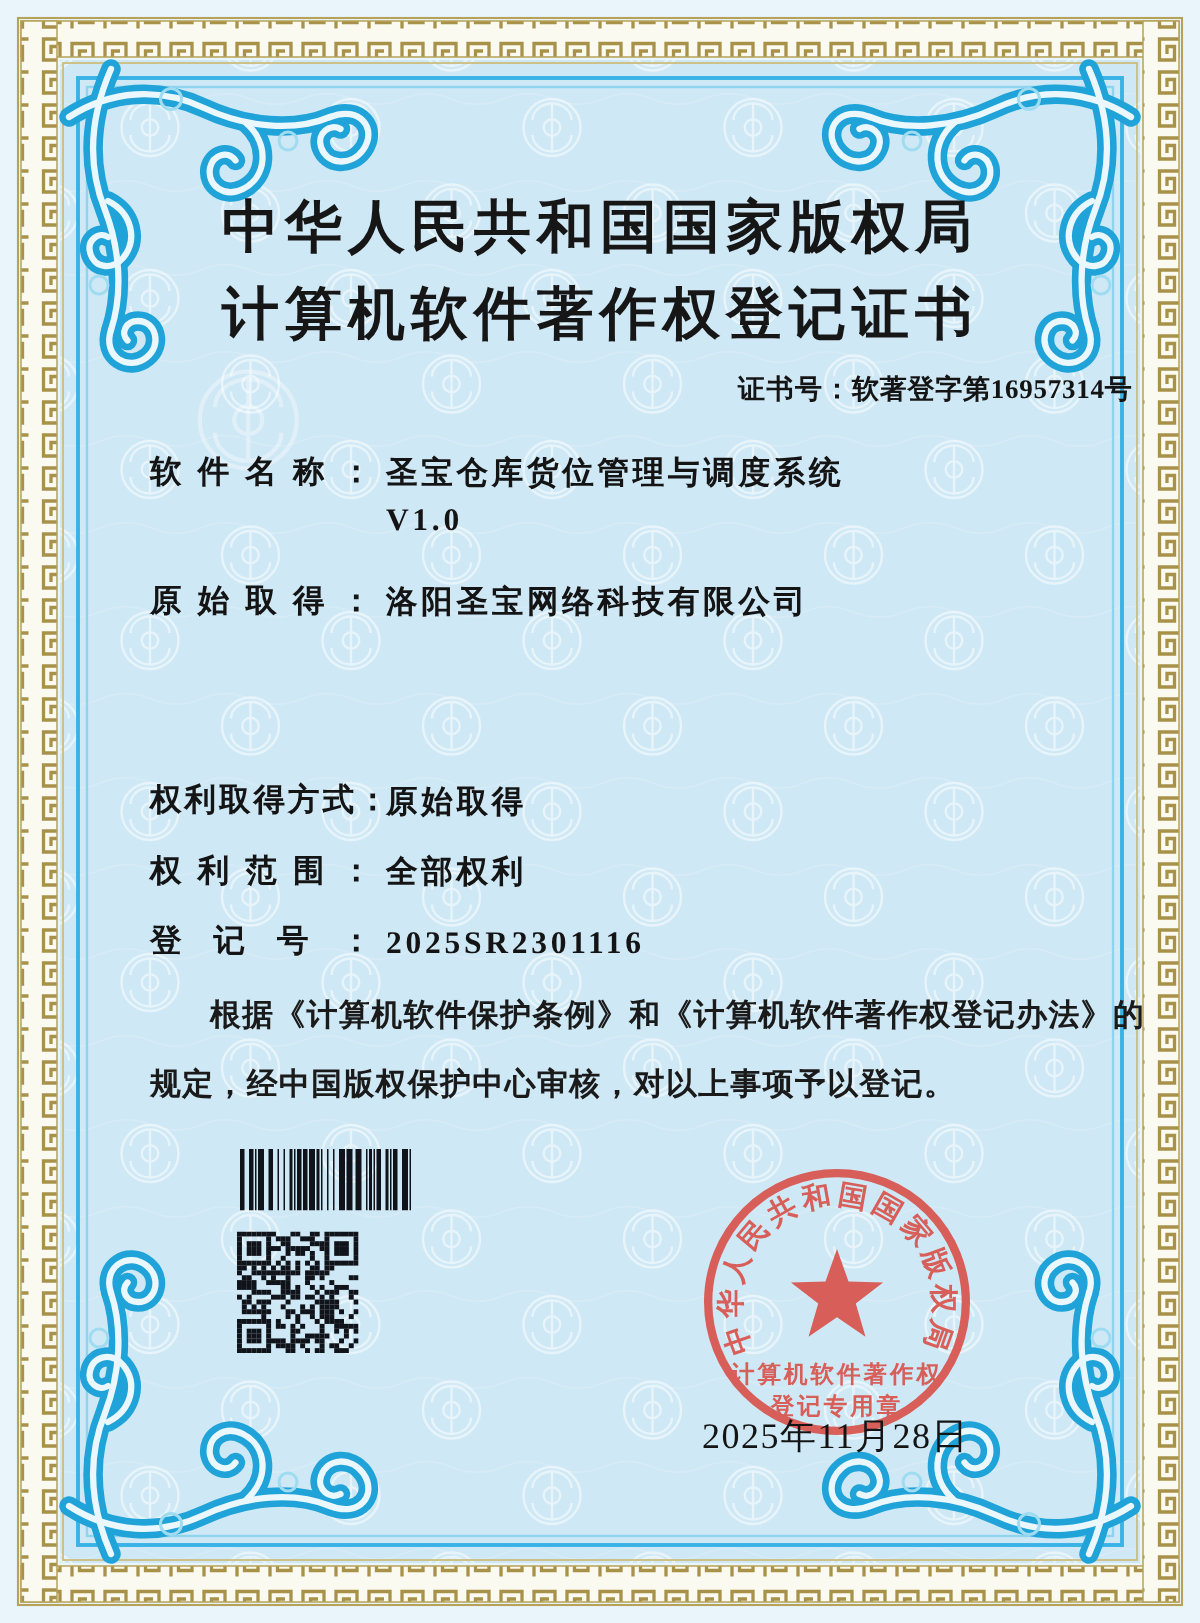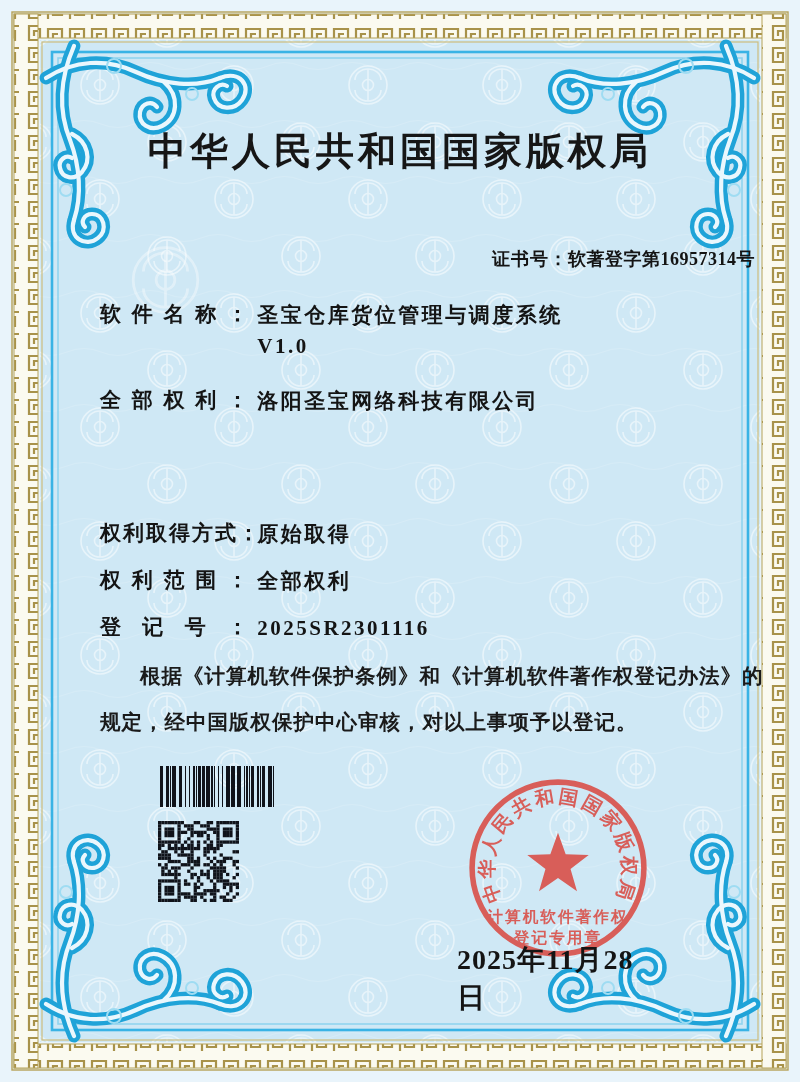--- a/index.html
+++ b/index.html
@@ -39,22 +39,22 @@
   .r-acq{top:519px;}
   .r-scope{top:566px;}
   .r-reg{top:613px;}
   .stmt{
     position:absolute;font-size:20.5px;font-weight:700;
     letter-spacing:1px;white-space:nowrap;color:#1a1a1a;
   }
   .stmt1{left:140px;top:662px;}
   .stmt2{left:100px;top:708px;}
   .date{
-    position:absolute;left:457px;top:941px;width:200px;text-align:left;
-    font-size:28px;font-weight:700;letter-spacing:1px;
+    position:absolute;left:457px;top:941px;width:200px;text-align:center;
+    font-size:24px;font-weight:400;letter-spacing:1px;
   }
   .barcode-box{position:absolute;left:160px;top:766px;}
   .qr-box{position:absolute;left:158px;top:821px;}
   .seal-box{position:absolute;left:462px;top:772px;opacity:0.92;}
 </style>
 </head>
 <body>
 
 <div class="page">
 
@@ -126,35 +126,36 @@
     <rect x="58" y="58" width="684" height="966" fill="none" stroke="#8fd4ef" stroke-width="1.6"></rect>
 
     <use href="#flourish" transform="translate(44,44)"></use>
     <use href="#flourish" transform="translate(756,44) scale(-1,1)"></use>
     <use href="#flourish" transform="translate(44,1038) scale(1,-1)"></use>
     <use href="#flourish" transform="translate(756,1038) scale(-1,-1)"></use>
   </svg>
 
   <div class="content">
     <div class="title title1">中华人民共和国国家版权局</div>
+    <div class="title title2">计算机软件著作权登记证书</div>
 
     <div class="certno">
       <span>证书号：</span><span class="cval">软著登字第16957314号</span>
     </div>
 
     <div class="row r-name">
       <span class="flabel">软件名称：</span>
       <span class="fvalue">
         <div>圣宝仓库货位管理与调度系统</div>
         <div>V1.0</div>
       </span>
     </div>
 
     <div class="row r-owner">
-      <span class="flabel">全部权利：</span>
+      <span class="flabel">原始取得：</span>
       <span class="fvalue">洛阳圣宝网络科技有限公司</span>
     </div>
 
     <div class="row r-acq">
       <span class="flabel">权利取得方式：</span>
       <span class="fvalue">原始取得</span>
     </div>
 
     <div class="row r-scope">
       <span class="flabel">权利范围：</span>

